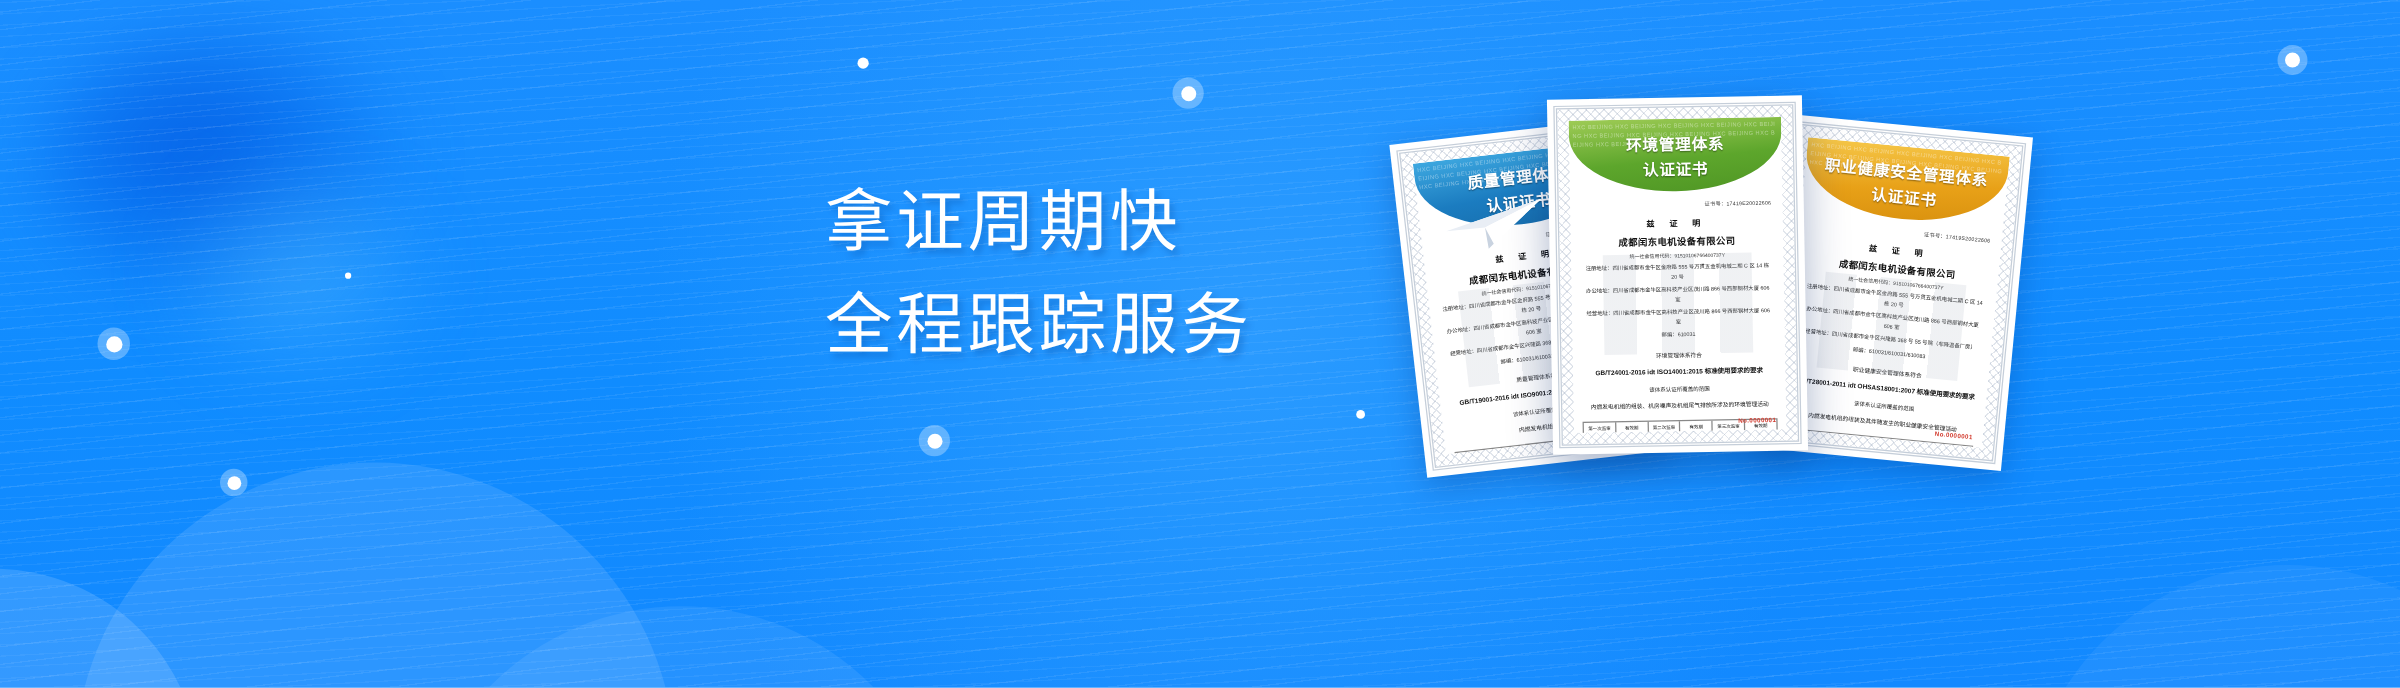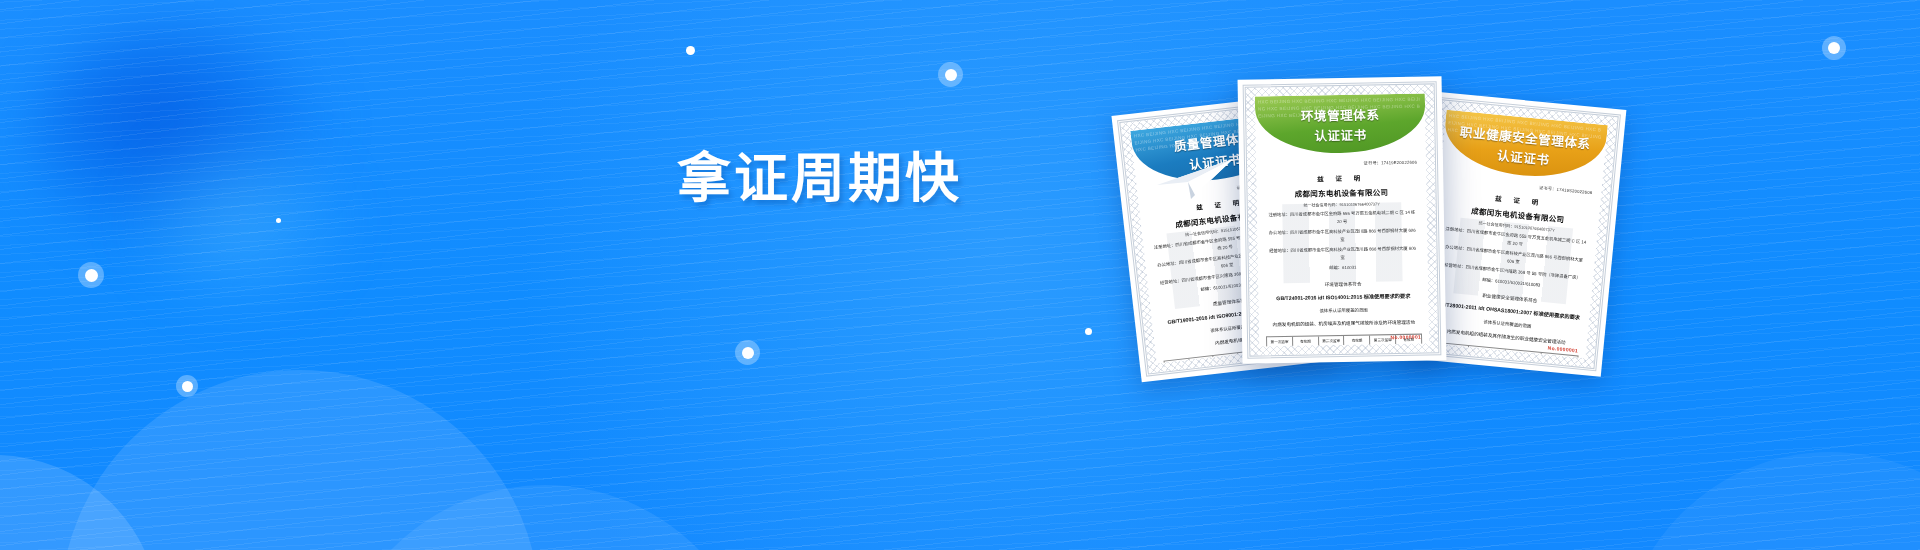--- a/index.html
+++ b/index.html
@@ -65,25 +65,24 @@
     display:flex; align-items:center; justify-content:center;
   }
   .dot-halo > span{ border-radius:50%; background:#ffffff; display:block; }
 
   
   .headline{
     position:absolute; left:660px; top:137px; width:420px;
     z-index:6;
   }
   .headline .line{
-    font-size:54px; font-weight:700; color:#ffffff;
+    font-size:54px; font-weight:400; color:#ffffff;
     letter-spacing:3px; line-height:1.52;
     text-shadow:3px 4px 5px rgba(0,60,140,.30);
     white-space:nowrap;
-    margin-left:17px;
   }
   .plane{
     position:absolute; left:1155px; top:155px; width:80px; height:46px;
     z-index:7;
   }
   .plane svg{ display:block; width:100%; height:100%; }
 
   
   .certs{ position:absolute; left:1118px; top:78px; width:620px; height:320px; z-index:5; }
   .cert{
@@ -204,20 +203,21 @@
   <div class="dot-halo" style="left:735px;top:340px;width:25px;height:25px;">
       <span style="width:12px;height:12px;"></span>
     </div>
   <div class="dot" style="left:1085px;top:328px;width:7px;height:7px;"></div>
   <div class="dot-halo" style="left:1822px;top:36px;width:24px;height:24px;">
       <span style="width:12px;height:12px;"></span>
     </div>
 
   <div class="headline">
     <div class="line">拿证周期快</div>
+    <div class="line">全程跟踪服务</div>
   </div>
 
   <div class="plane">
     <svg viewBox="0 0 80 46" xmlns="http://www.w3.org/2000/svg">
       <path d="M2 30 L78 4 L40 40 Z" fill="#ffffff"></path>
       <path d="M2 30 L78 4 L33 27 Z" fill="#e9eef5"></path>
       <path d="M33 27 L78 4 L40 40 Z" fill="#ffffff"></path>
       <path d="M33 27 L40 40 L36 44 Z" fill="#c9d3e0"></path>
       <path d="M8 44 Q20 36 33 28" stroke="#ffffff" stroke-width="1" stroke-dasharray="2 3" fill="none" opacity=".75"></path>
     </svg>

